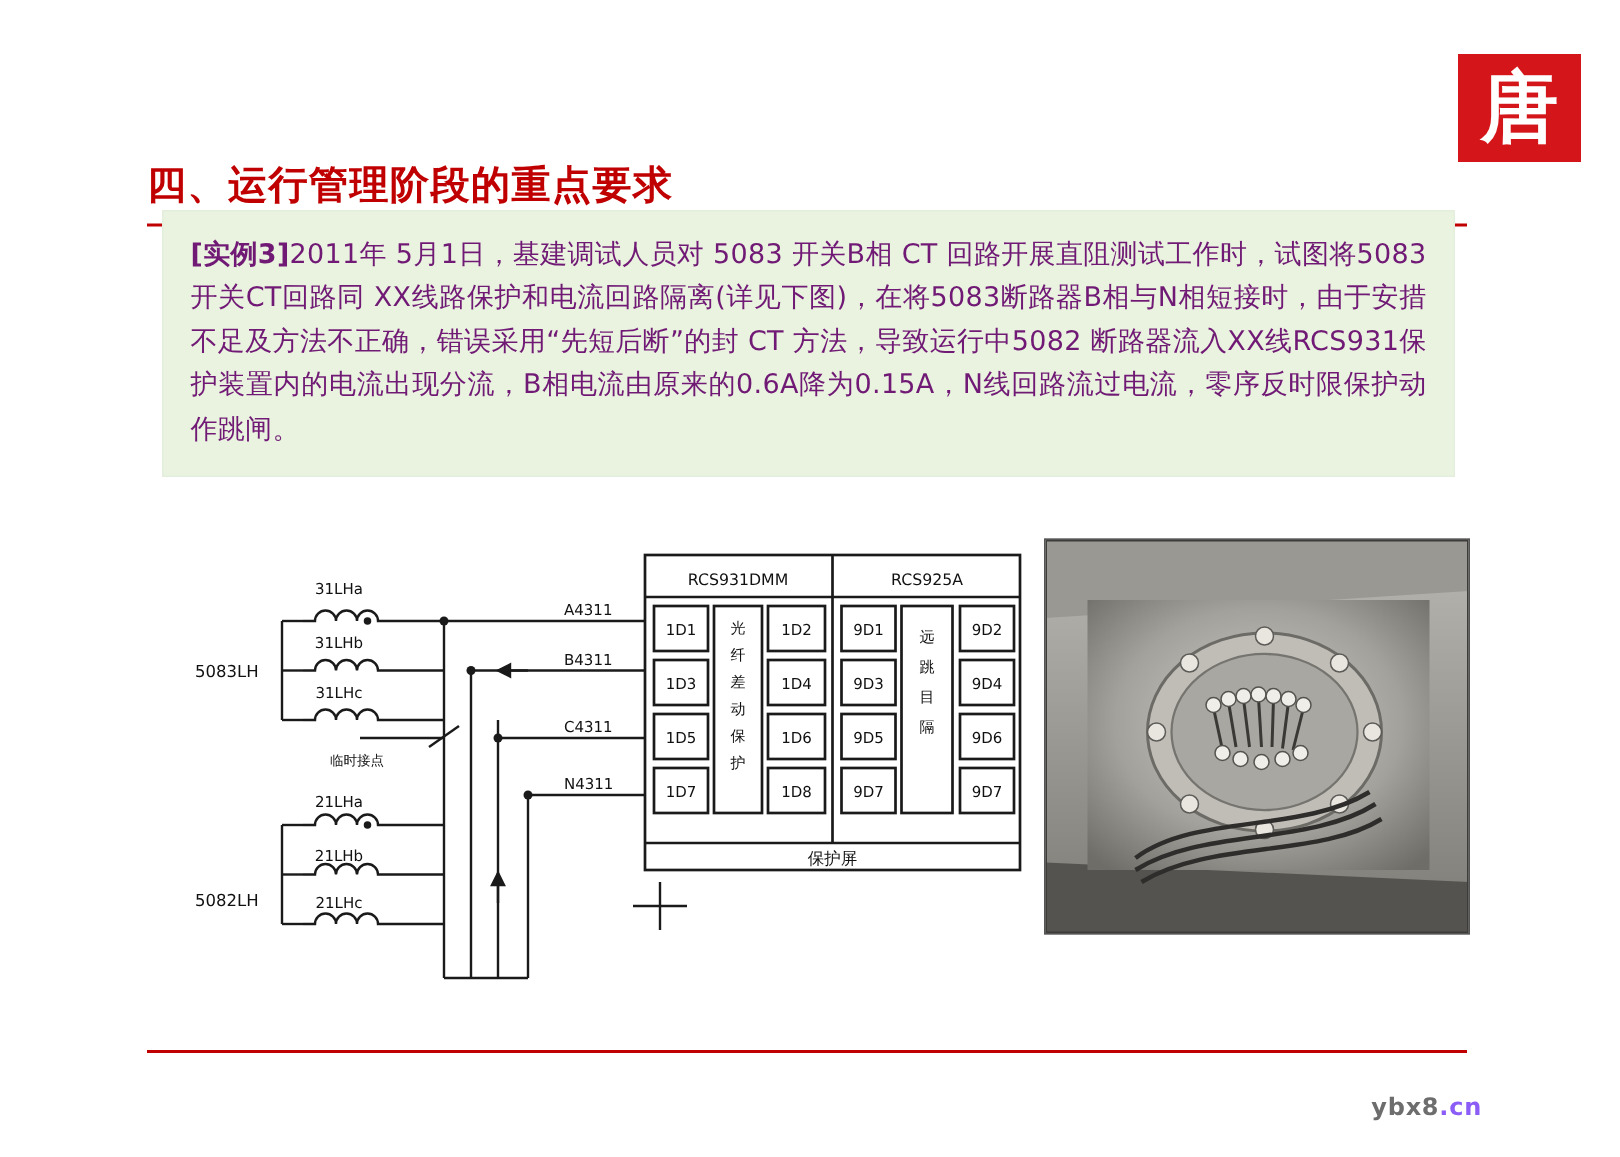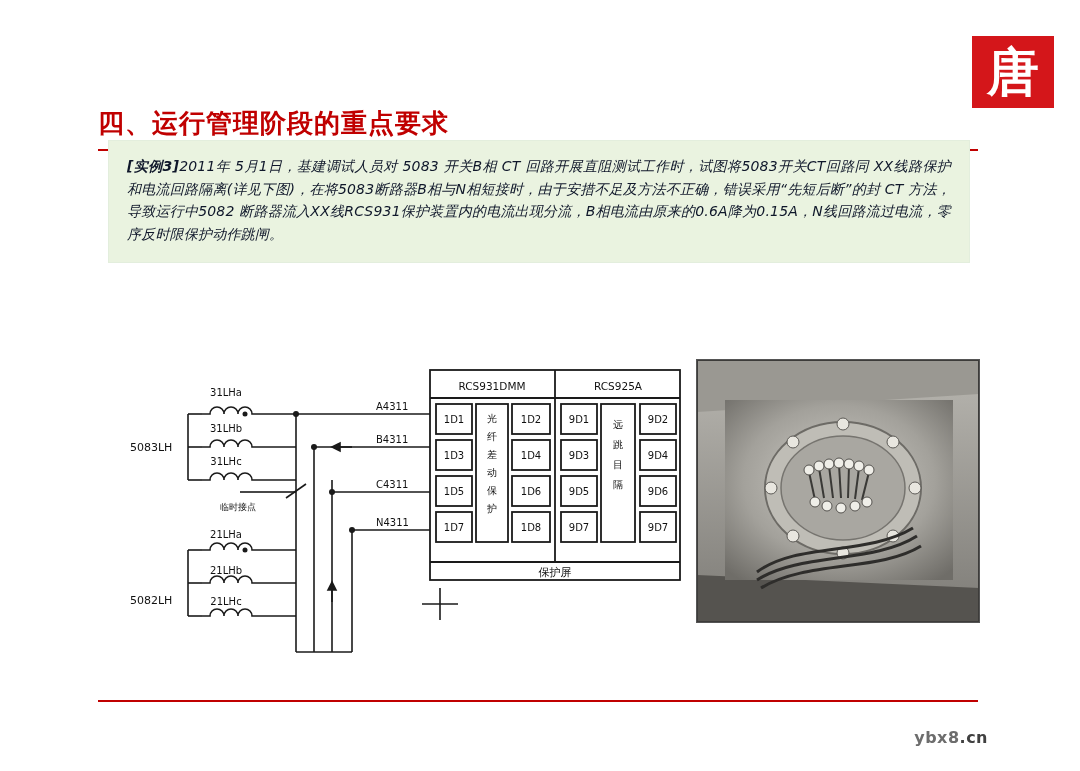--- a/index.html
+++ b/index.html
@@ -71,26 +71,25 @@
     top: 140px;
     width: 862px;
     background: #eaf3e0;
     border: 1px solid #e3eedd;
     padding: 14px 18px 16px 18px;
     box-sizing: border-box;
   }
   .callout p {
     margin: 0;
     font-family: "DejaVu Sans", "Liberation Sans", sans-serif;
-    font-size: 14px;
+    font-size: 18px;
     line-height: 1.62;
-    color: #0f172a;
+    color: #701a75;
     text-align: justify;
     letter-spacing: 0.2px;
-    font-style: italic;
   }
   .callout b {
     font-weight: bold;
   }
 
   
   .figure-area {
     position: absolute;
     left: 100px;
     top: 352px;
@@ -133,21 +132,21 @@
   .watermark {
     position: absolute;
     right: 92px;
     top: 728px;
     font-family: "DejaVu Sans", "Liberation Sans", sans-serif;
     font-size: 16px;
     font-weight: bold;
     color: #6d6d6d;
     letter-spacing: 0.5px;
   }
-  .watermark .dot-cn { color: #404040; }
+  .watermark .dot-cn { color: #8b5cf6; }
 </style>
 </head>
 <body>
 
 <div class="slide">
 
   <div class="logo">
     <span class="logo-glyph">唐</span>
   </div>
 

